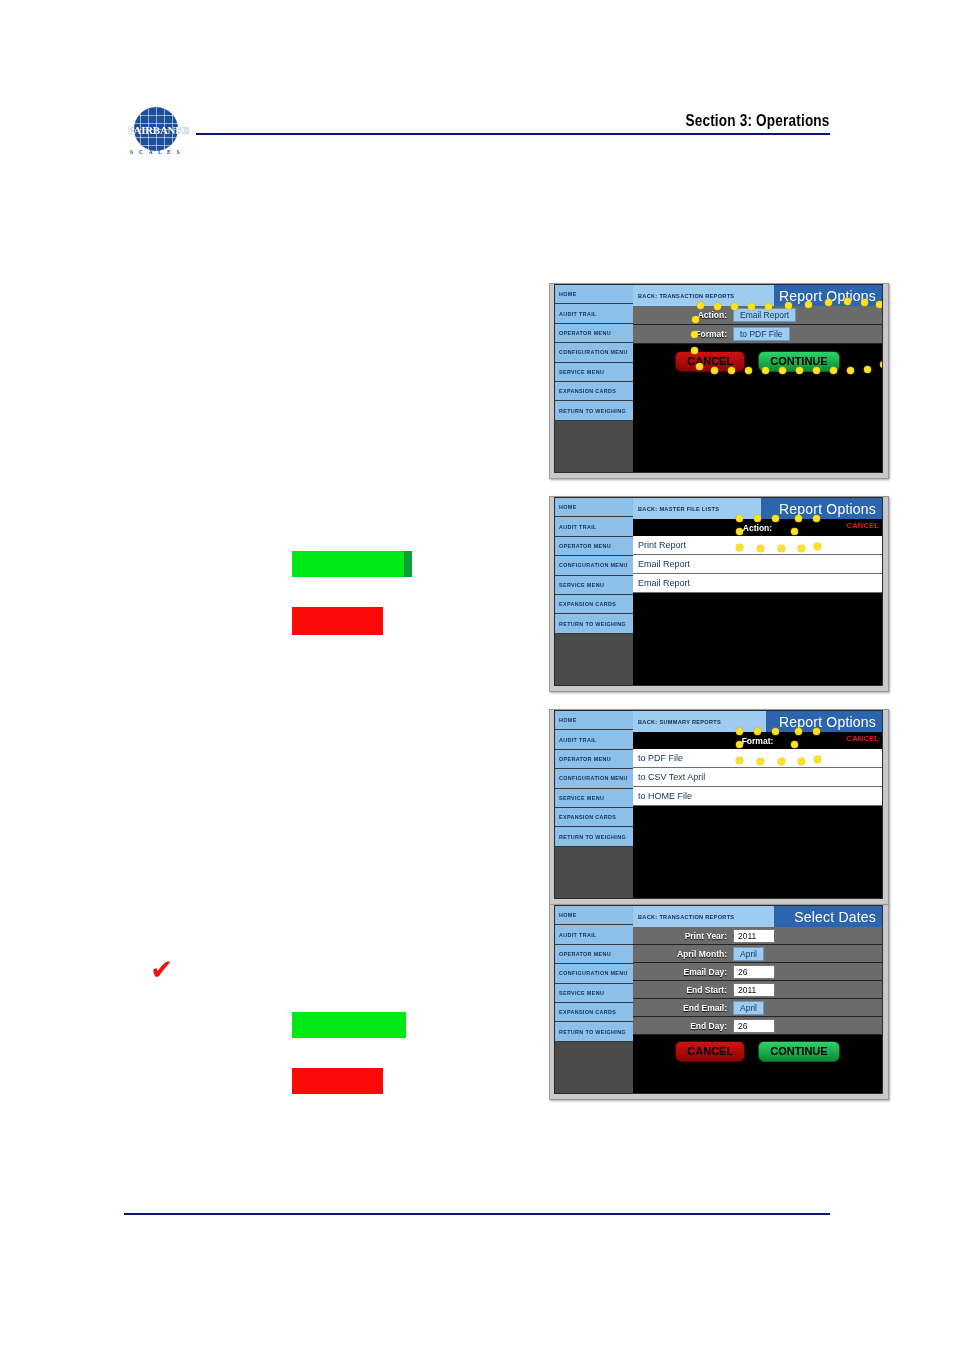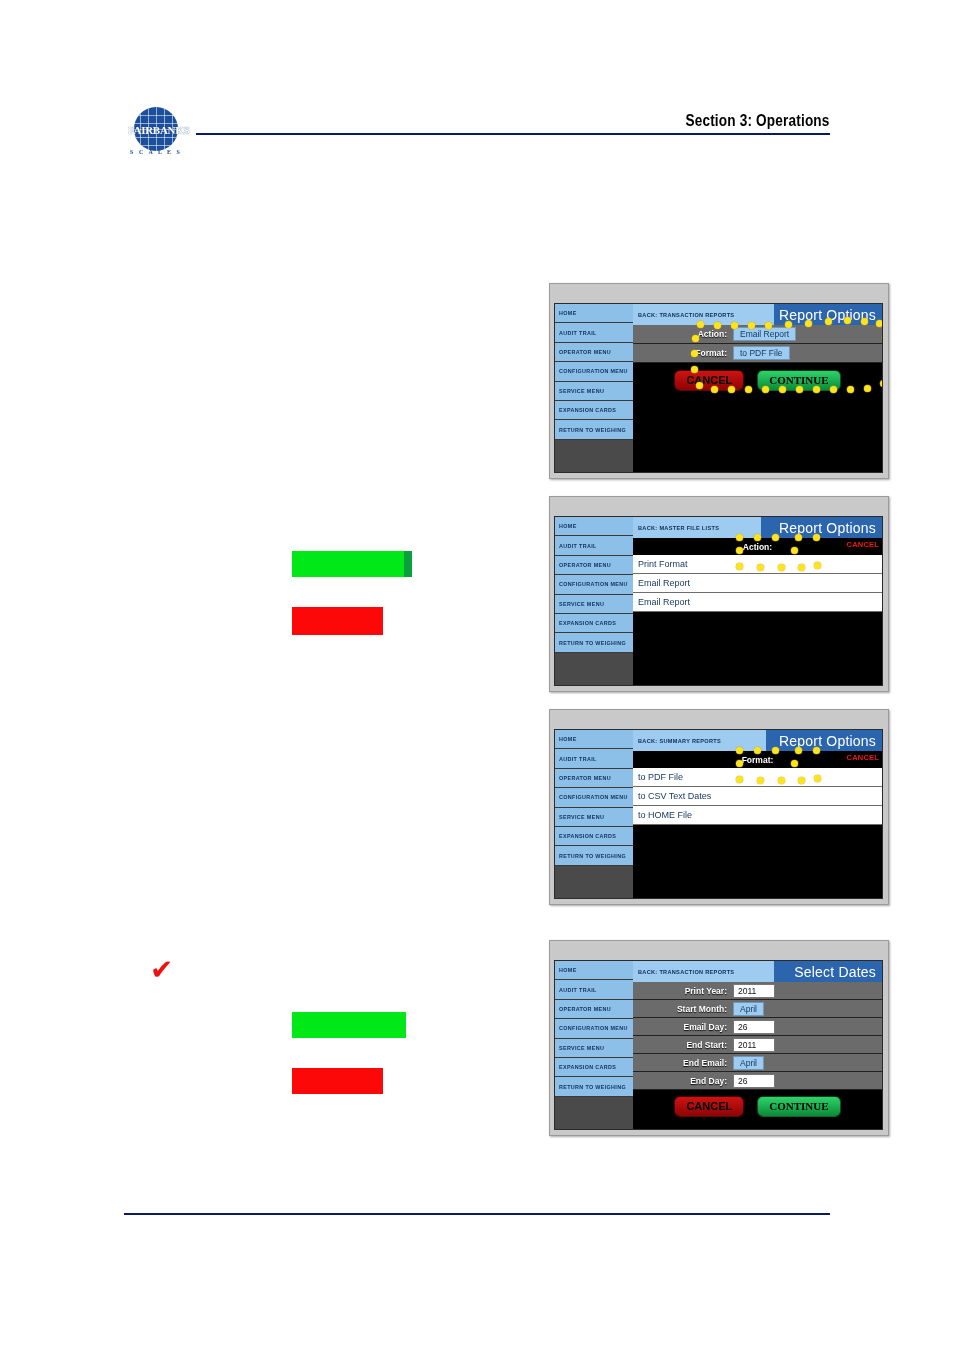--- a/index.html
+++ b/index.html
@@ -58,21 +58,21 @@
     font-size: 28px; line-height: 26px; font-weight: bold;
     font-family: "DejaVu Sans", sans-serif;
   }
 
   
   .panel {
     position: absolute;
     background: #c9c9c9;
     border: 1px solid #9a9a9a;
     box-shadow: 1px 1px 2px rgba(0,0,0,.35);
-    padding: 19px 5px 5px 4px;
+    padding: 0 5px 5px 4px;
   }
   .panel-inner {
     position: relative; width: 100%; height: 100%;
     background: #000; display: flex; overflow: hidden;
     border: 1px solid #2b2b2b;
   }
   .sidebar {
     width: 78px; flex: 0 0 78px; background: #4a4a4a;
     display: flex; flex-direction: column;
   }
@@ -139,21 +139,21 @@
 
   
   .btnbar { display: flex; gap: 13px; justify-content: center; padding-top: 7px; }
   .btn {
     font-weight: bold; font-size: 11px; color: #000;
     padding: 3px 11px 4px; border-radius: 6px;
     border: 1px solid rgba(0,0,0,.55);
     font-family: "Liberation Sans", sans-serif;
   }
   .btn.cancel { background: linear-gradient(#cf1212, #8d0404); color:#000; }
-  .btn.continue { background: linear-gradient(#2fd36b, #0a8a36); color:#000;font-family:Liberation Serif, serif; }
+  .btn.continue { background: linear-gradient(#2fd36b, #0a8a36); color:#000; }
 
   
   .dot {
     position: absolute; width: 7px; height: 7px; border-radius: 50%;
     background: #ffe31f; box-shadow: 0 0 0 .5px rgba(200,170,0,.6);
   }
 </style>
 </head>
 <body>
 
@@ -263,21 +263,21 @@
       </div>
       <div class="screen">
         <div class="titlebar">
           <div class="back-tab" style="width:128px">BACK: MASTER FILE LISTS</div>
           <div class="screen-title">Report Options</div>
         </div>
         <div class="hdrbar">
           <div class="hlabel">Action:</div>
           <div class="cancel-link">CANCEL</div>
         </div>
-        <div class="lrow">Print Format</div>
+        <div class="lrow">Print Report</div>
         <div class="lrow">Email Report</div>
         <div class="lrow">Email Report</div>
 
         <div class="dot" style="left:103px; top:17px;"></div>
         <div class="dot" style="left:121px; top:17px;"></div>
         <div class="dot" style="left:139px; top:17px;"></div>
         <div class="dot" style="left:162px; top:17px;"></div>
         <div class="dot" style="left:180px; top:17px;"></div>
         <div class="dot" style="left:103px; top:30px;"></div>
         <div class="dot" style="left:158px; top:30px;"></div>
@@ -305,40 +305,40 @@
       <div class="screen">
         <div class="titlebar">
           <div class="back-tab" style="width:133px">BACK: SUMMARY REPORTS</div>
           <div class="screen-title">Report Options</div>
         </div>
         <div class="hdrbar">
           <div class="hlabel">Format:</div>
           <div class="cancel-link">CANCEL</div>
         </div>
         <div class="lrow">to PDF File</div>
-        <div class="lrow">to CSV Text Dates</div>
+        <div class="lrow">to CSV Text April</div>
         <div class="lrow">to HOME File</div>
 
         <div class="dot" style="left:103px; top:17px;"></div>
         <div class="dot" style="left:121px; top:17px;"></div>
         <div class="dot" style="left:139px; top:17px;"></div>
         <div class="dot" style="left:162px; top:17px;"></div>
         <div class="dot" style="left:180px; top:17px;"></div>
         <div class="dot" style="left:103px; top:30px;"></div>
         <div class="dot" style="left:158px; top:30px;"></div>
         <div class="dot" style="left:103px; top:46px;"></div>
         <div class="dot" style="left:124px; top:47px;"></div>
         <div class="dot" style="left:145px; top:47px;"></div>
         <div class="dot" style="left:165px; top:47px;"></div>
         <div class="dot" style="left:181px; top:45px;"></div>
       </div>
     </div>
   </div>
 
-  <div class="panel" style="left:549px; top:940px; width:340px; height:196px;">
+  <div class="panel" style="left:549px; top:904px; width:340px; height:196px;">
     <div class="panel-inner">
       <div class="sidebar">
         <div class="side-item">HOME</div>
         <div class="side-item">AUDIT TRAIL</div>
         <div class="side-item">OPERATOR MENU</div>
         <div class="side-item">CONFIGURATION MENU</div>
         <div class="side-item">SERVICE MENU</div>
         <div class="side-item">EXPANSION CARDS</div>
         <div class="side-item">RETURN TO WEIGHING</div>
         <div class="side-filler"></div>
@@ -346,21 +346,21 @@
       <div class="screen">
         <div class="titlebar">
           <div class="back-tab" style="width:141px">BACK: TRANSACTION REPORTS</div>
           <div class="screen-title">Select Dates</div>
         </div>
         <div class="frow" style="height:18px">
           <div class="flabel">Print Year:</div>
           <div class="fval white">2011</div>
         </div>
         <div class="frow" style="height:18px">
-          <div class="flabel">Start Month:</div>
+          <div class="flabel">April Month:</div>
           <div class="fval">April</div>
         </div>
         <div class="frow" style="height:18px">
           <div class="flabel">Email Day:</div>
           <div class="fval white">26</div>
         </div>
         <div class="frow" style="height:18px">
           <div class="flabel">End Start:</div>
           <div class="fval white">2011</div>
         </div>

